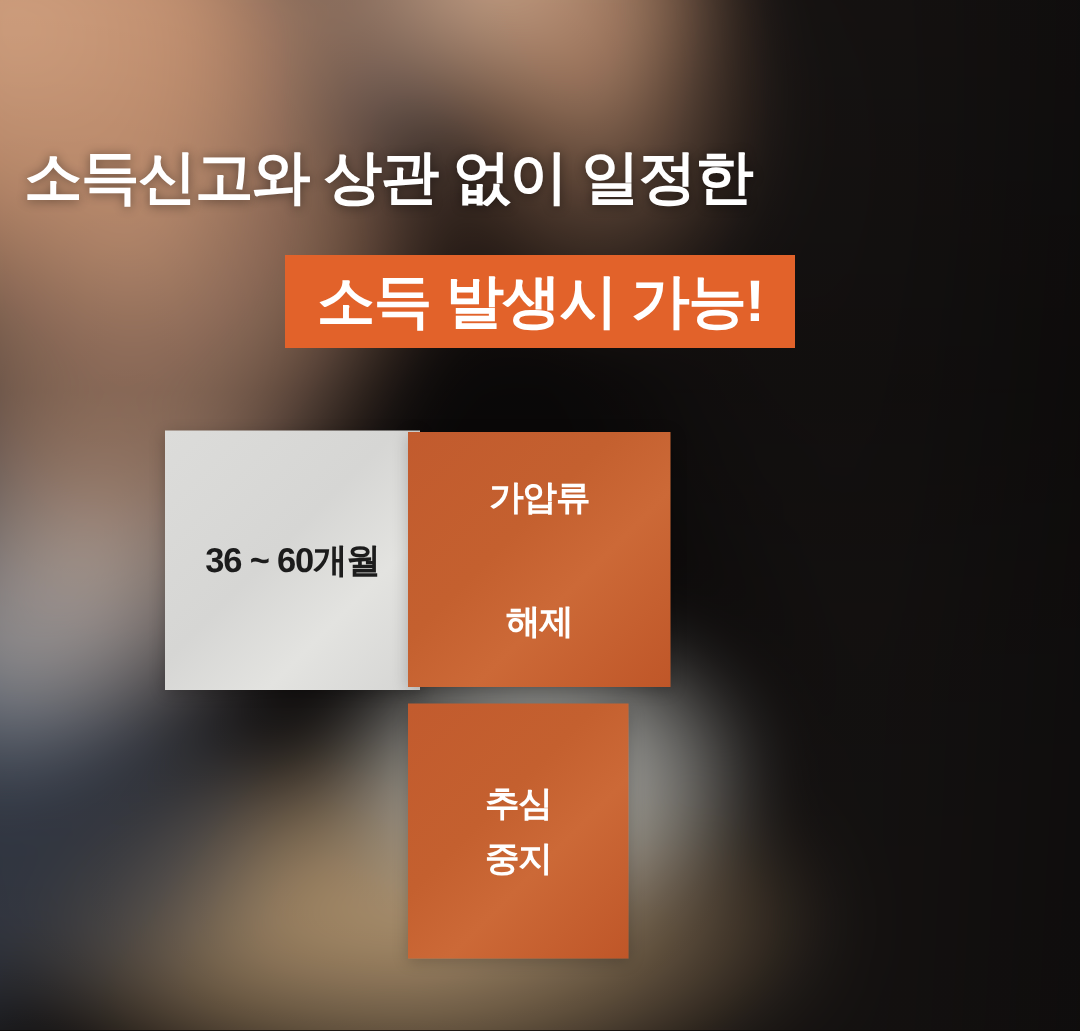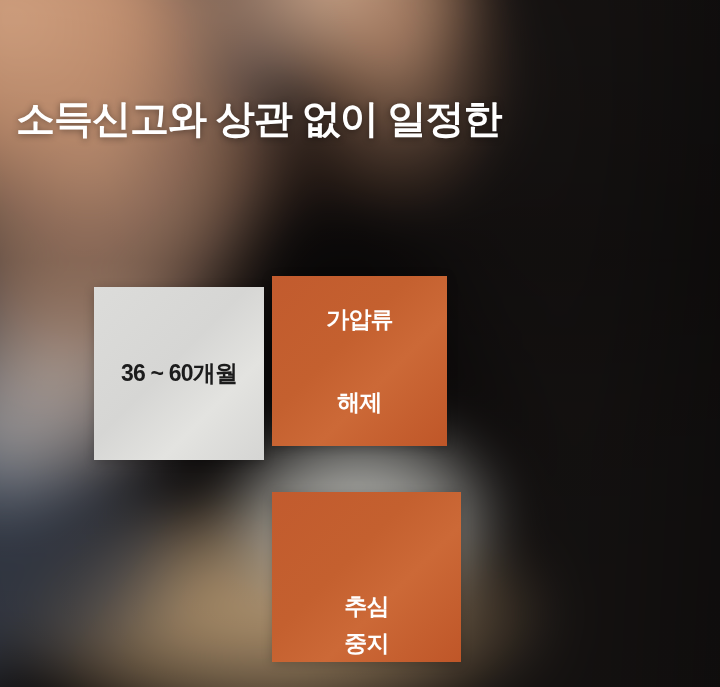--- a/index.html
+++ b/index.html
@@ -114,37 +114,40 @@
   }
   .tile.light {
     background: linear-gradient(135deg, #dcdcda 0%, #d6d6d4 45%, #e3e3e0 70%, #d5d5d3 100%);
   }
   .tile.light .tile-line { color: #1c1c1c; }
   .tile.accent {
     background: linear-gradient(135deg, #c25b2e 0%, #c4602f 40%, #cc6937 62%, #bf5628 100%);
   }
   .tile.accent .tile-line { color: #ffffff; }
 
-  #tile-term      { left: 94px;  top: 287px; width: 170px; height: 173px; }
-  #tile-seizure   { left: 272px; top: 276px; width: 175px; height: 170px; gap: 46px; }
-  #tile-collection{ left: 272px; top: 492px; width: 189px; height: 170px; justify-content: flex-end; }
+  #tile-term      { left: 110px;  top: 287px; width: 170px; height: 173px; }
+  #tile-seizure   { left: 272px; top: 288px; width: 175px; height: 170px; gap: 46px; }
+  #tile-collection{ left: 272px; top: 469px; width: 147px; height: 170px; }
   #tile-reduction { left: 455px; top: 470px; width: 170px; height: 171px; }
 </style>
 </head>
 <body>
 
 <div id="stage">
 
   <div id="photo-bg"></div>
   <div id="photo-scrim"></div>
 
   <div id="headline-block">
     <div class="headline-line">소득신고와 상관 없이 일정한</div>
   </div>
 
+  <div id="highlight-banner">
+    <span class="banner-text">소득 발생시 가능!</span>
+  </div>
 
   <div class="tile light" id="tile-term">
     <div class="tile-line">36 ~ 60개월</div>
   </div>
 
   <div class="tile accent" id="tile-seizure">
     <div class="tile-line">가압류</div>
     <div class="tile-line">해제</div>
   </div>
 

